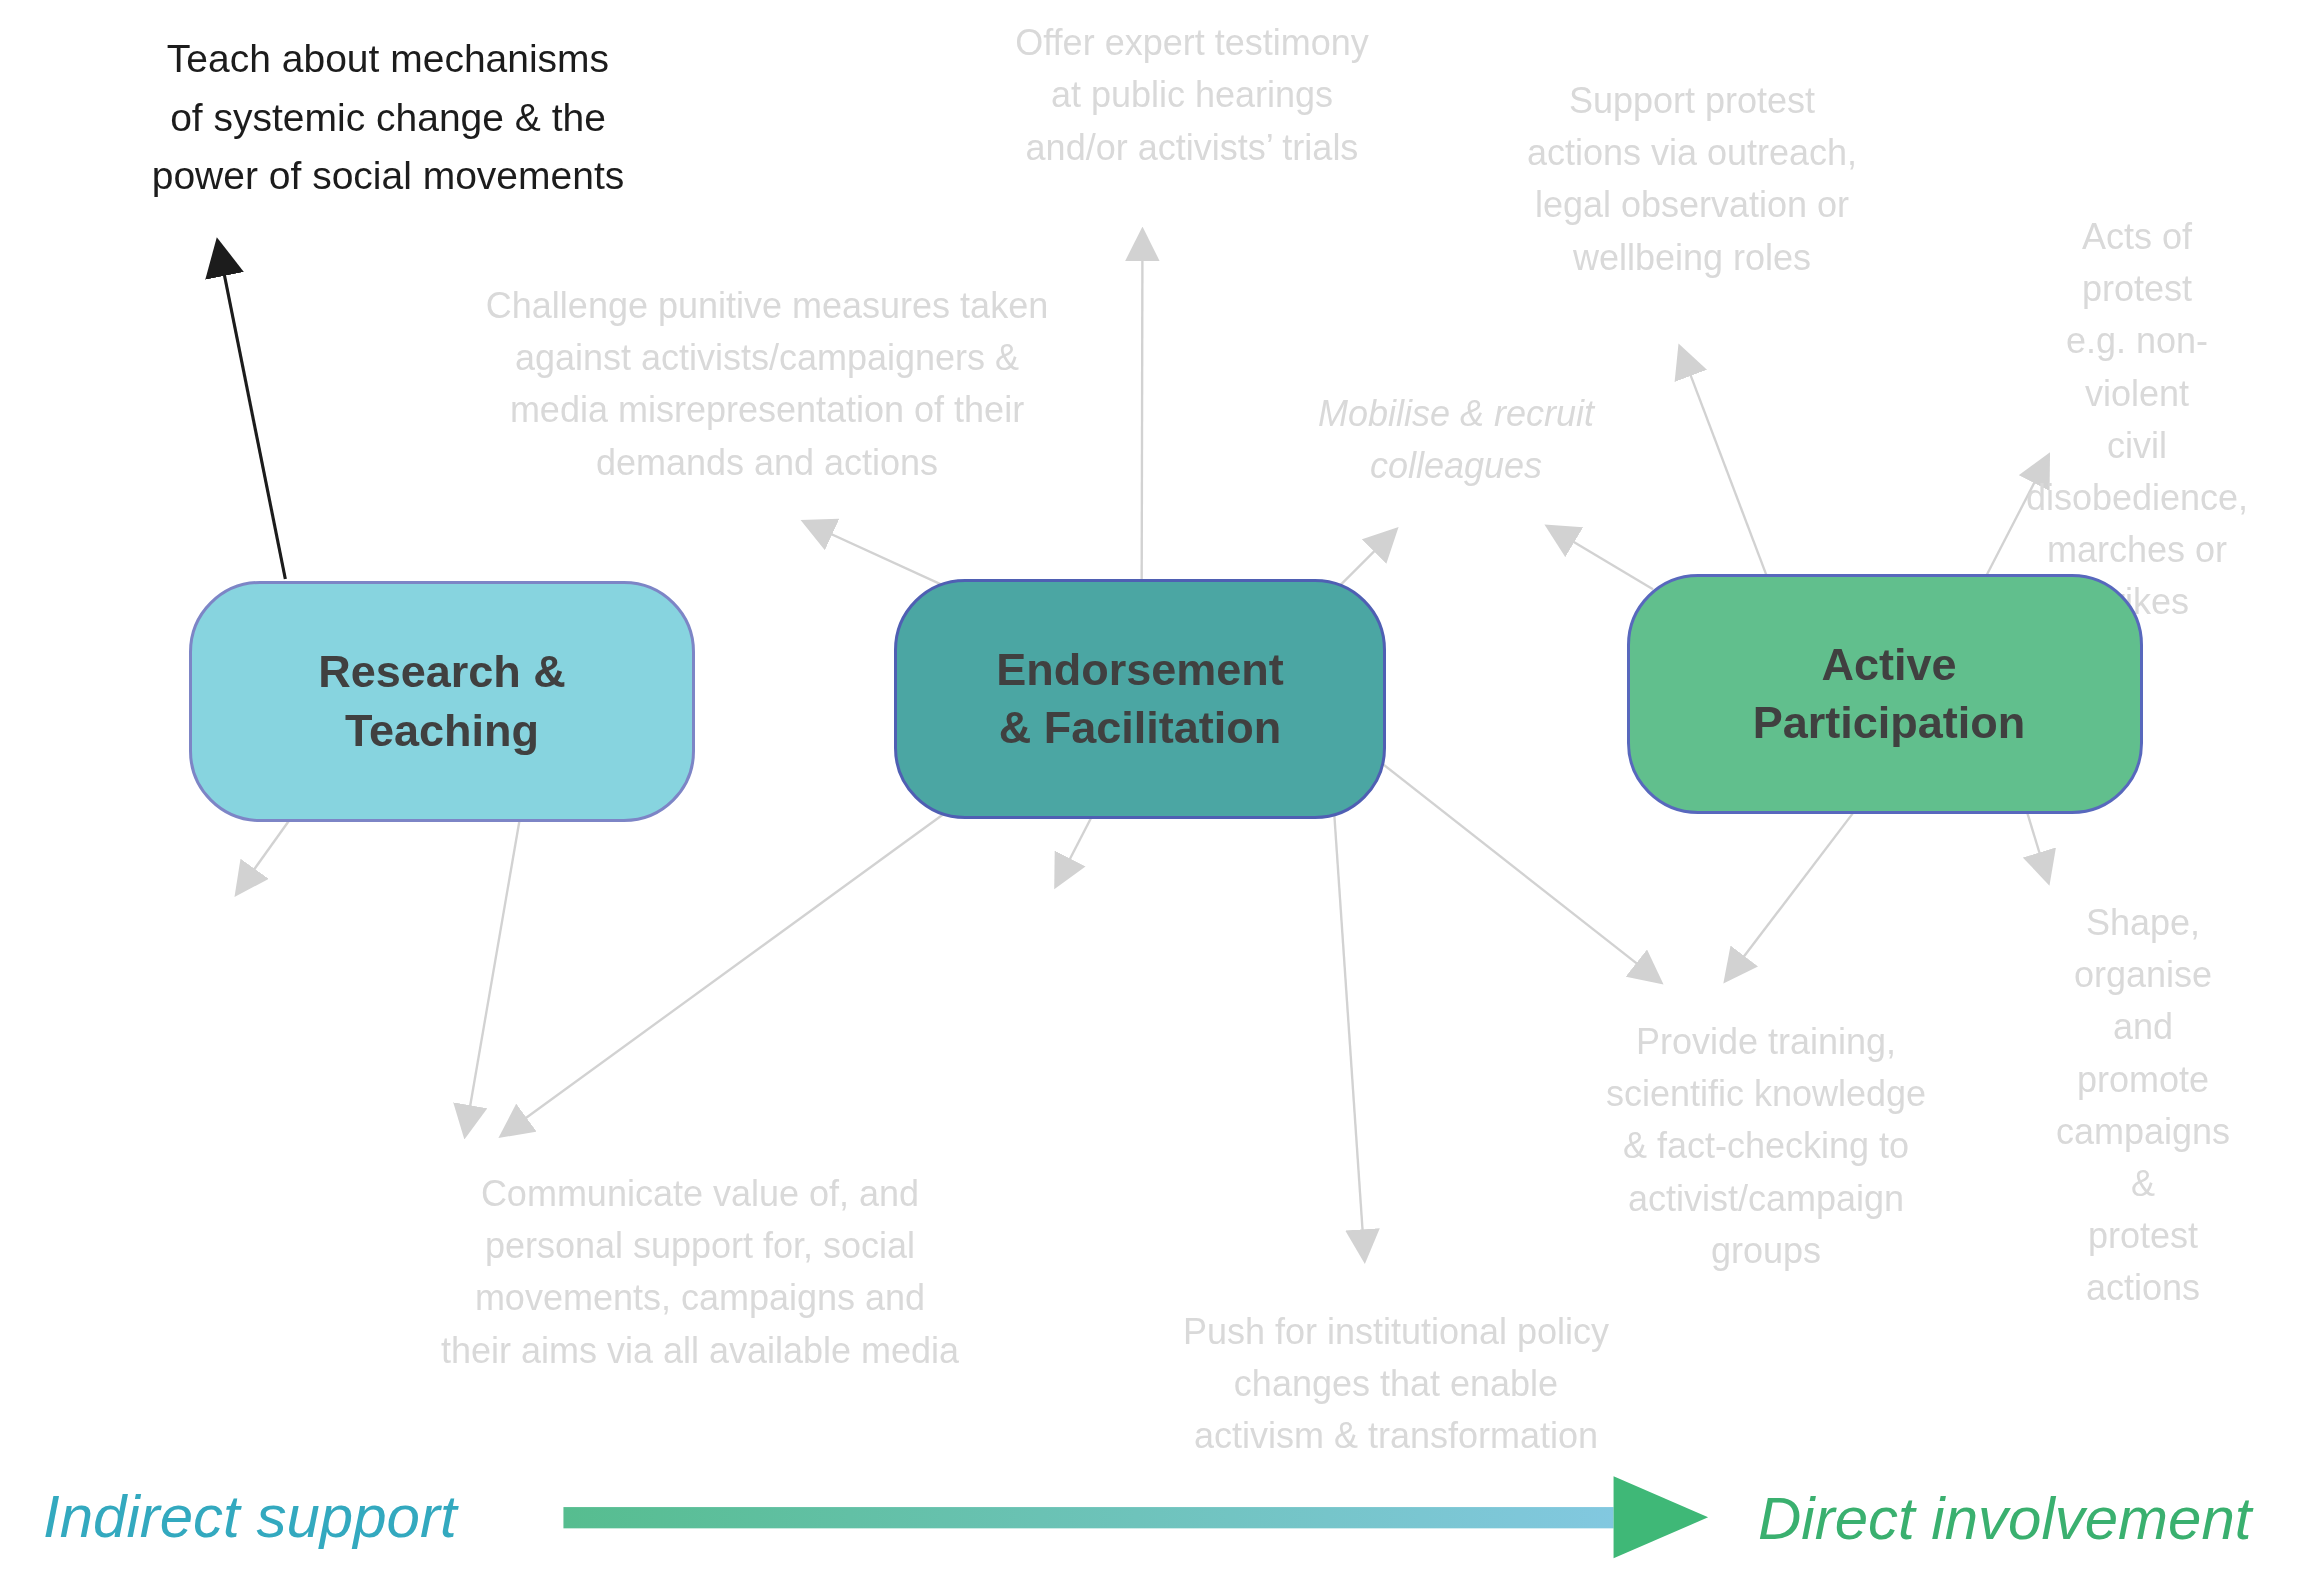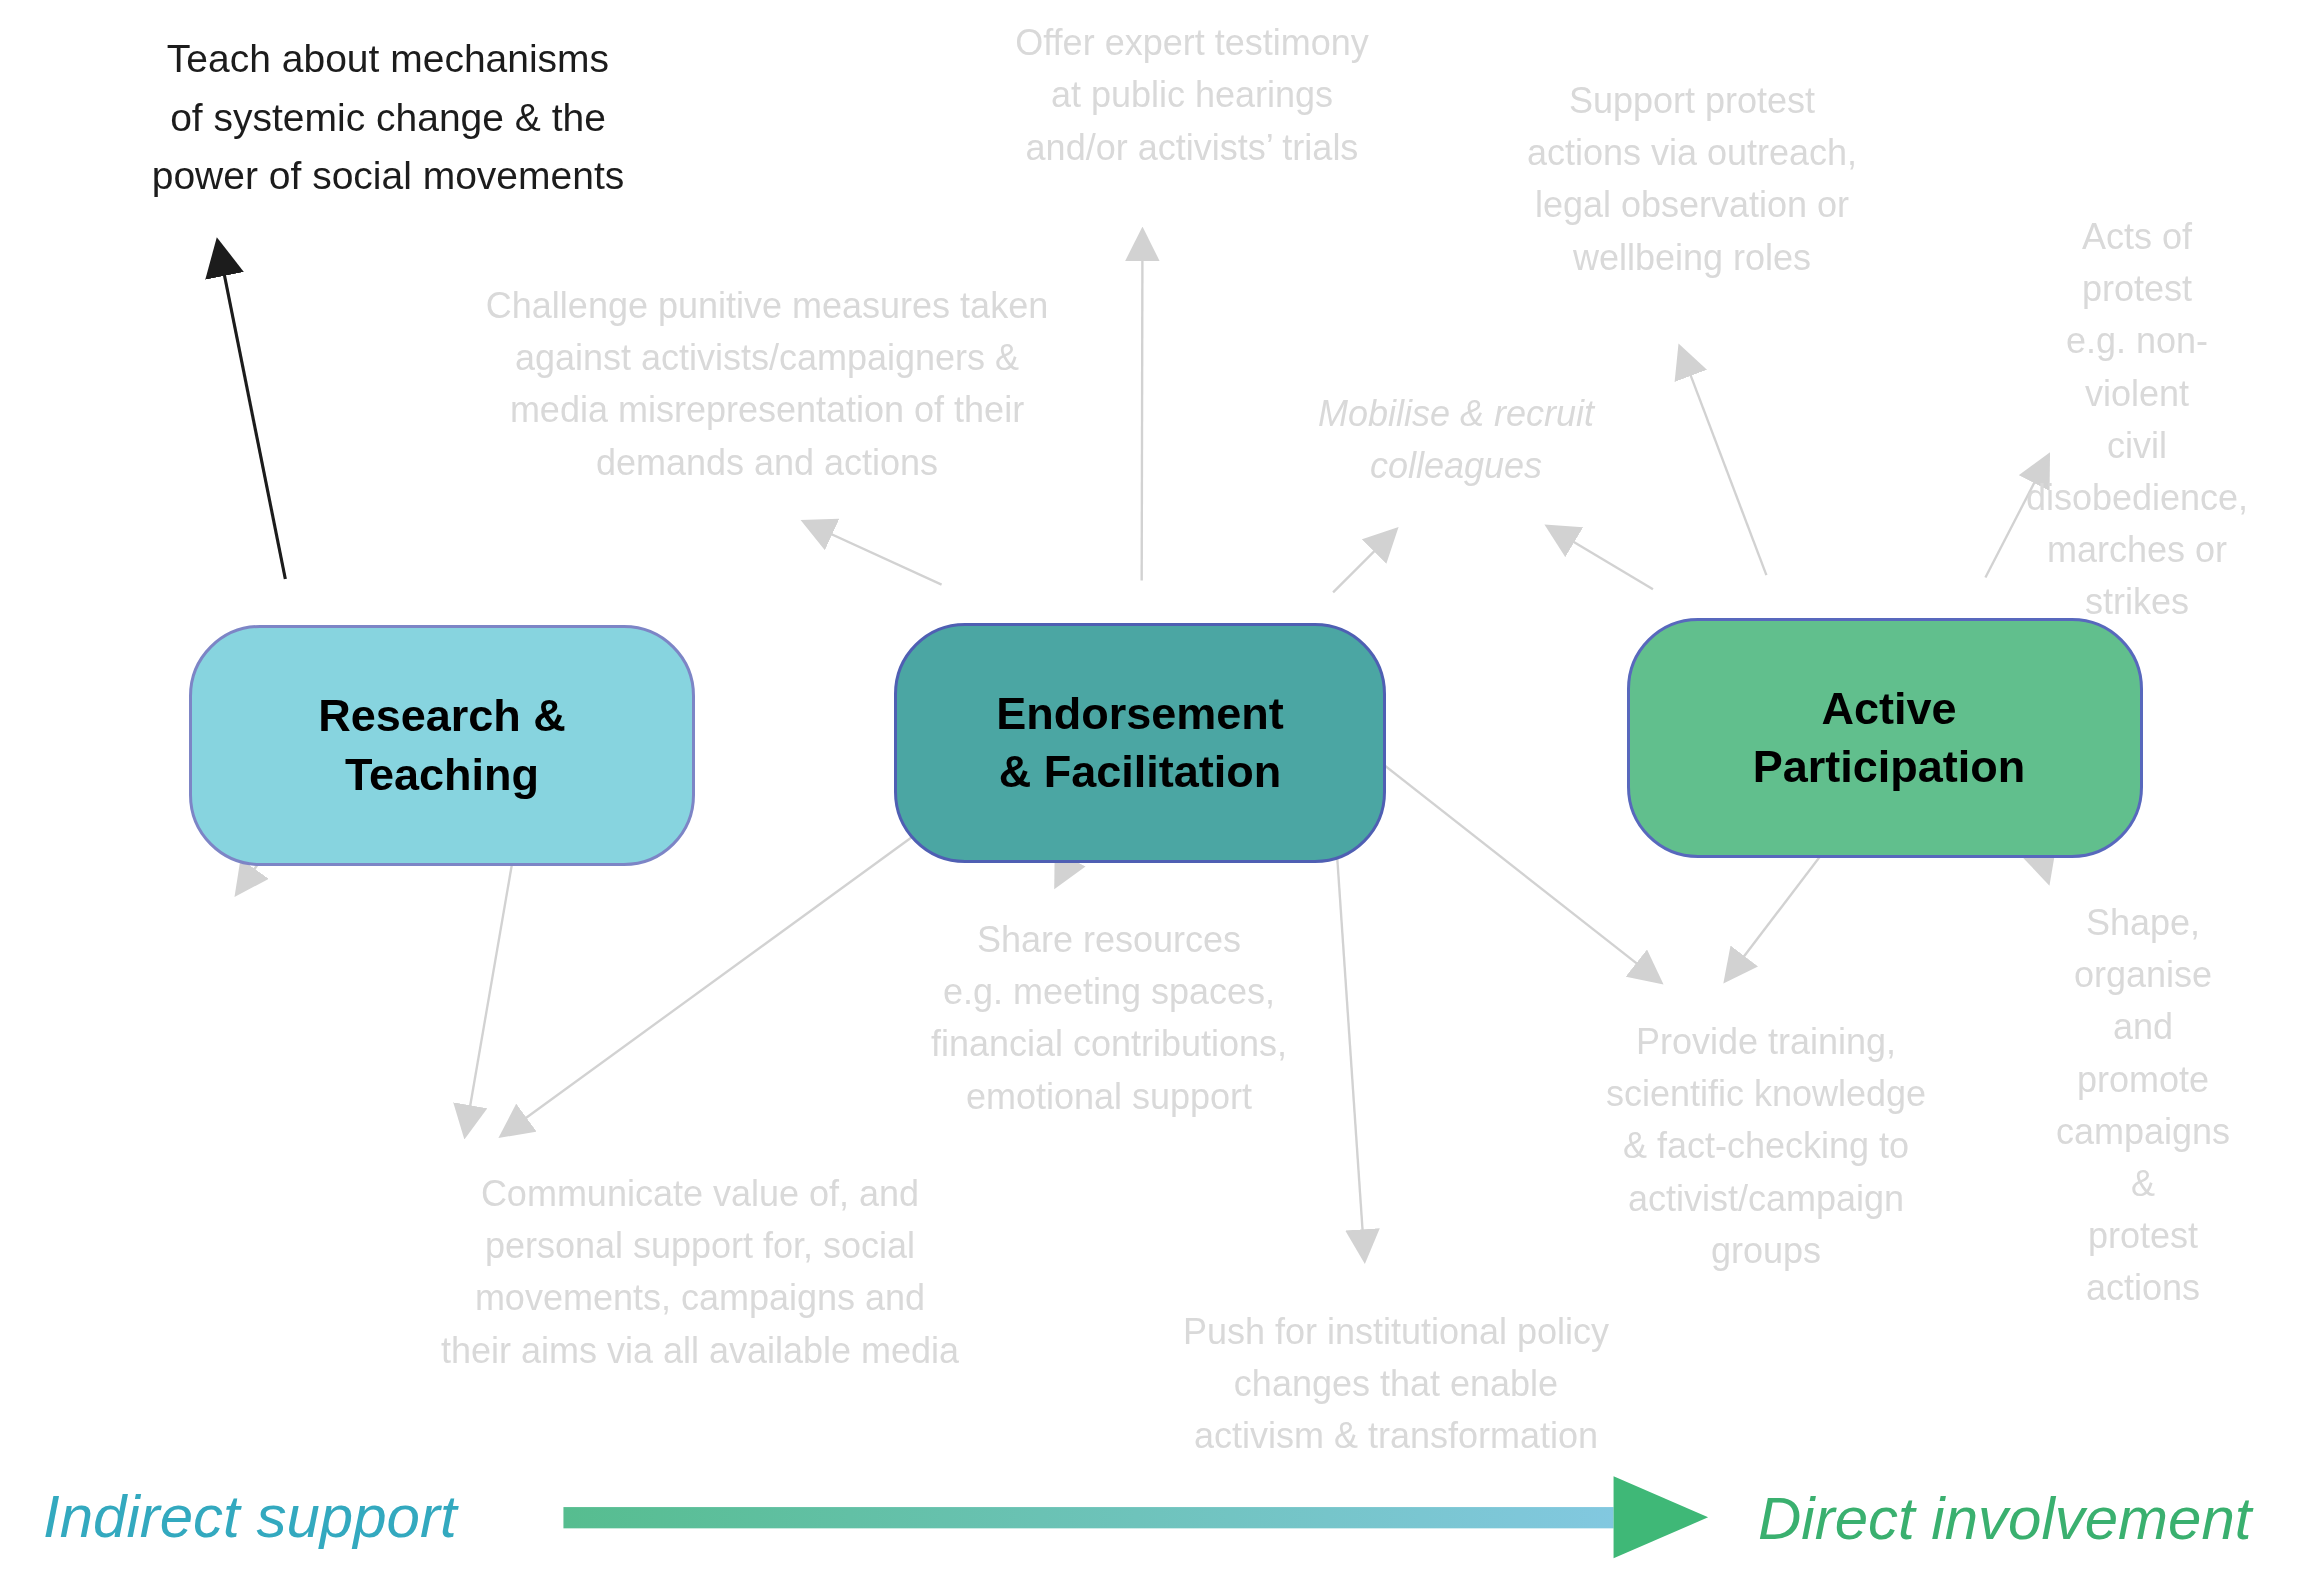--- a/index.html
+++ b/index.html
@@ -35,24 +35,23 @@
     line-height:1.5;
   }
   .cat-box{
     position:absolute;
     display:flex;align-items:center;justify-content:center;
     text-align:center;
     border-radius:71px;
     font-weight:700;
     font-size:45px;
     line-height:1.3;
-    color:#000000;
+    color:#404040;
     white-space:pre-line;
     border:3.2px solid;
-    margin-top:44px;
   }
   .box-rt{background:var(--box1_fill);border-color:var(--box1_border);}
   .box-ef{background:var(--box2_fill);border-color:var(--box2_border);}
   .box-ap{background:var(--box3_fill);border-color:var(--box3_border);}
 
   .axis-label{
     position:absolute;
     font-style:italic;
     font-size:60px;
     line-height:1.1;
@@ -114,24 +113,20 @@
   <div class="note" style="left:2093px;top:211px;">Acts of protest
 e.g. non-violent
 civil disobedience,
 marches or strikes</div>
   <div class="note" style="left:723px;top:280px;">Challenge punitive measures taken
 against activists/campaigners &amp;
 media misrepresentation of their
 demands and actions</div>
   <div class="note" style="left:1412px;top:388px;font-style:italic;">Mobilise &amp; recruit
 colleagues</div>
-  <div class="note" style="left:1065px;top:914px;">Share resources
-e.g. meeting spaces,
-financial contributions,
-emotional support</div>
   <div class="note" style="left:1722px;top:1016px;">Provide training,
 scientific knowledge
 &amp; fact-checking to
 activist/campaign
 groups</div>
   <div class="note" style="left:2099px;top:897px;">Shape, organise
 and promote
 campaigns &amp;
 protest actions</div>
   <div class="note" style="left:656px;top:1168px;">Communicate value of, and

